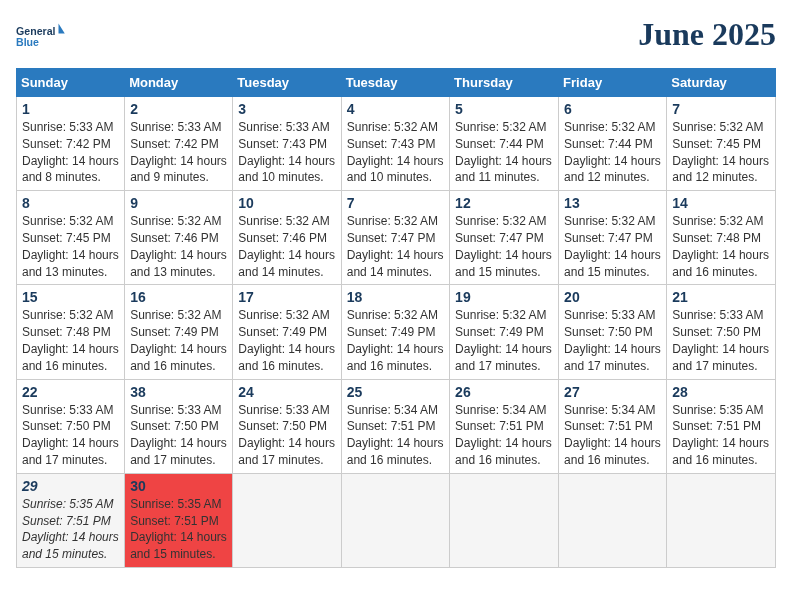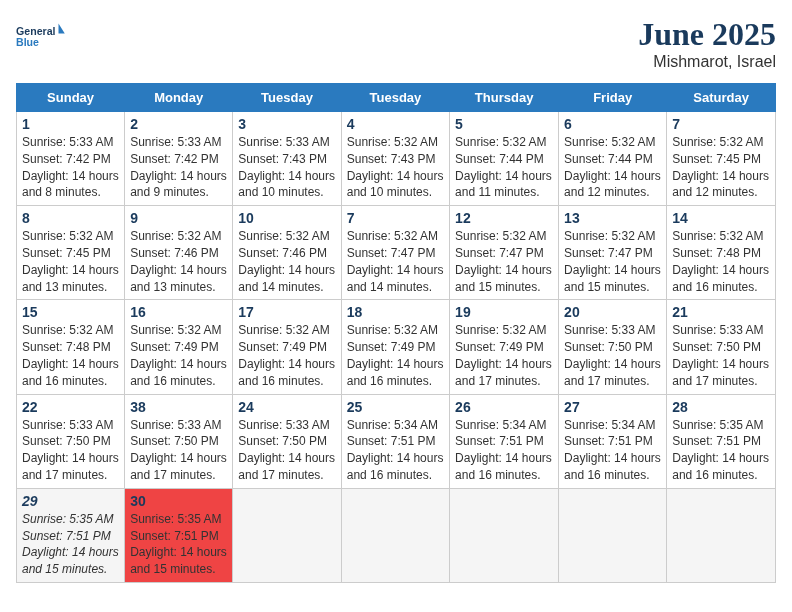--- a/index.html
+++ b/index.html
@@ -36,21 +36,21 @@
     }
     table {
       width: 100%;
       border-collapse: collapse;
       font-size: 11px;
     }
     thead th {
       background-color: #2a7abf;
       color: #fff;
       padding: 6px 4px;
-      text-align: center;
+      text-align: left;
       font-size: 13px;
       font-weight: bold;
       border: 1px solid #2a7abf;
     }
     tbody td {
       border: 1px solid #ccc;
       padding: 4px 5px;
       vertical-align: top;
       height: 80px;
       width: 113px;
@@ -81,21 +81,20 @@
 <div class="header">
   <div class="logo">
   <svg width="50" height="40" viewBox="0 0 80 44">
     <text x="0" y="20" font-size="17" font-weight="bold" fill="#1a3a5c" font-family="Arial">General</text>
     <text x="0" y="38" font-size="17" font-weight="bold" fill="#2a7abf" font-family="Arial">Blue</text>
     <polygon points="68,2 78,18 68,18" fill="#2a7abf"></polygon>
   </svg>
 </div>
   <div class="title-area">
     <div class="month-title">June 2025</div>
-    <div class="location">Mishmarot, Israel</div>
   </div>
 </div>
 
 <table>
   <thead>
     <tr>
       <th>Sunday</th>
       <th>Monday</th>
       <th>Tuesday</th>
       <th>Tuesday</th>

